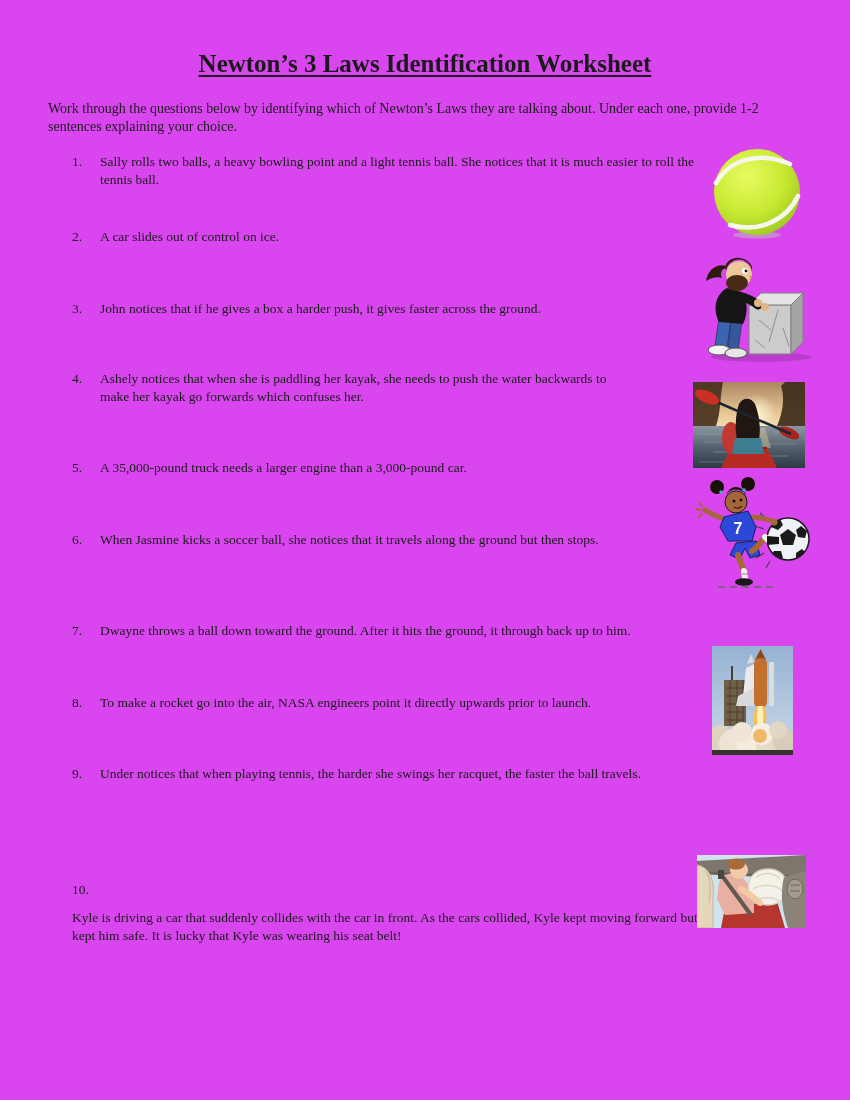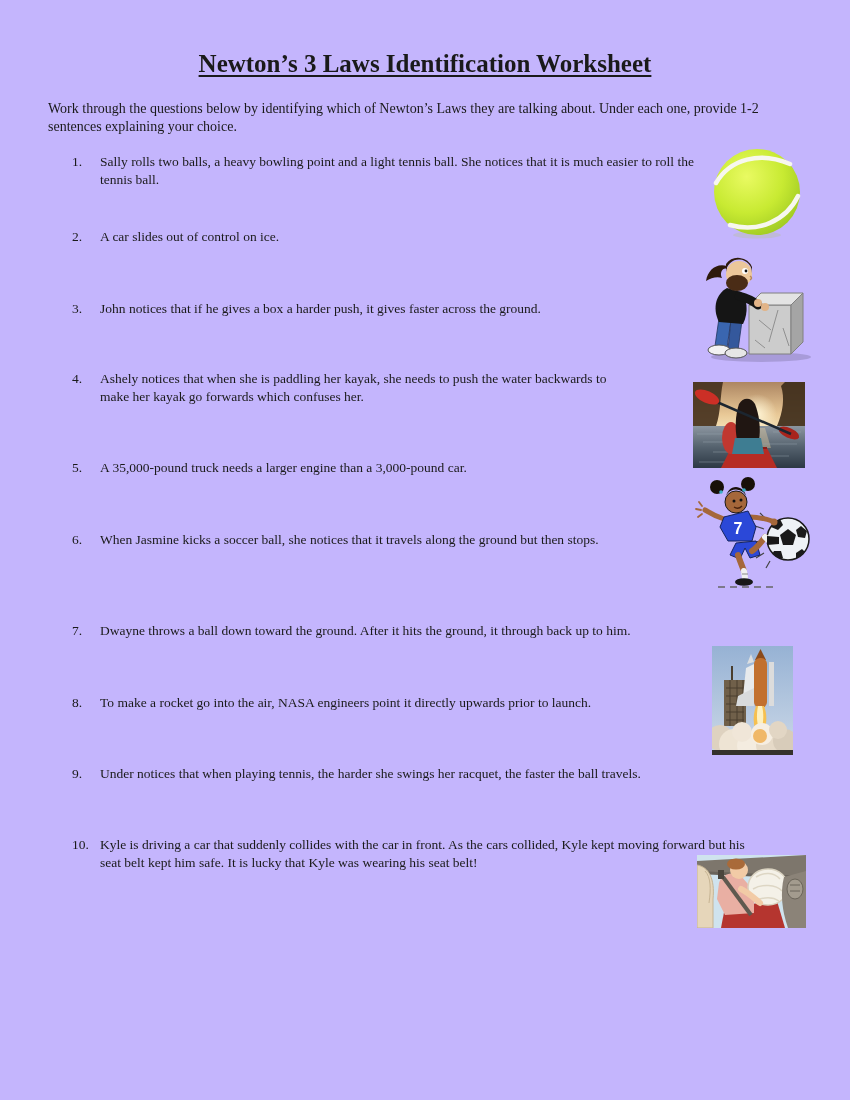--- a/index.html
+++ b/index.html
@@ -1,17 +1,17 @@
 <!DOCTYPE html>
 <html><head>
 <meta charset="utf-8">
 <style>
   html,body { margin:0; padding:0; background:#ffffff; }
   .page {
-    position:relative; width:850px; height:1100px; background:#c4b5fd;
+    position:relative; width:850px; height:1100px; background:#d946ef;
     font-family:"Liberation Serif", serif; color:#1a1a1a; overflow:hidden;text-decoration:underline;
   }
   .title {
     position:absolute; top:50px; left:0; width:100%;
     text-align:center; font-size:25px; font-weight:bold;
   }
   .title .u { text-decoration:underline; text-decoration-thickness:2px; text-underline-offset:3px; }
   .intro {
     position:absolute; top:100px; left:48px; width:745px;
     font-size:14px; line-height:18px;
@@ -24,21 +24,21 @@
   .q .txt { flex:1; }
   .q1  { top:153px; left:72px; width:623px; }
   .q2  { top:228px; left:72px; width:628px; }
   .q3  { top:300px; left:72px; width:648px; }
   .q4  { top:370px; left:72px; width:538px; }
   .q5  { top:459px; left:72px; width:628px; }
   .q6  { top:531px; left:72px; width:578px; }
   .q7  { top:622px; left:72px; width:696px; }
   .q8  { top:694px; left:72px; width:656px; }
   .q9  { top:765px; left:72px; width:716px; }
-  .q10 { top:836px; left:72px; width:696px; }
+  .q10 { top:881px; left:72px; width:696px;flex-direction:column; }
   .fig { position:absolute; }
   .fig svg { display:block; width:100%; height:100%; }
   .fig-tennis { left:712px; top:147px; width:90px;  height:92px; }
   .fig-push   { left:699px; top:250px; width:116px; height:114px; }
   .fig-kayak  { left:693px; top:382px; width:112px; height:86px; }
   .fig-soccer { left:694px; top:477px; width:121px; height:114px; }
   .fig-rocket { left:712px; top:646px; width:81px;  height:109px; }
   .fig-crash  { left:697px; top:855px; width:109px; height:73px; }
 </style>
 </head>

